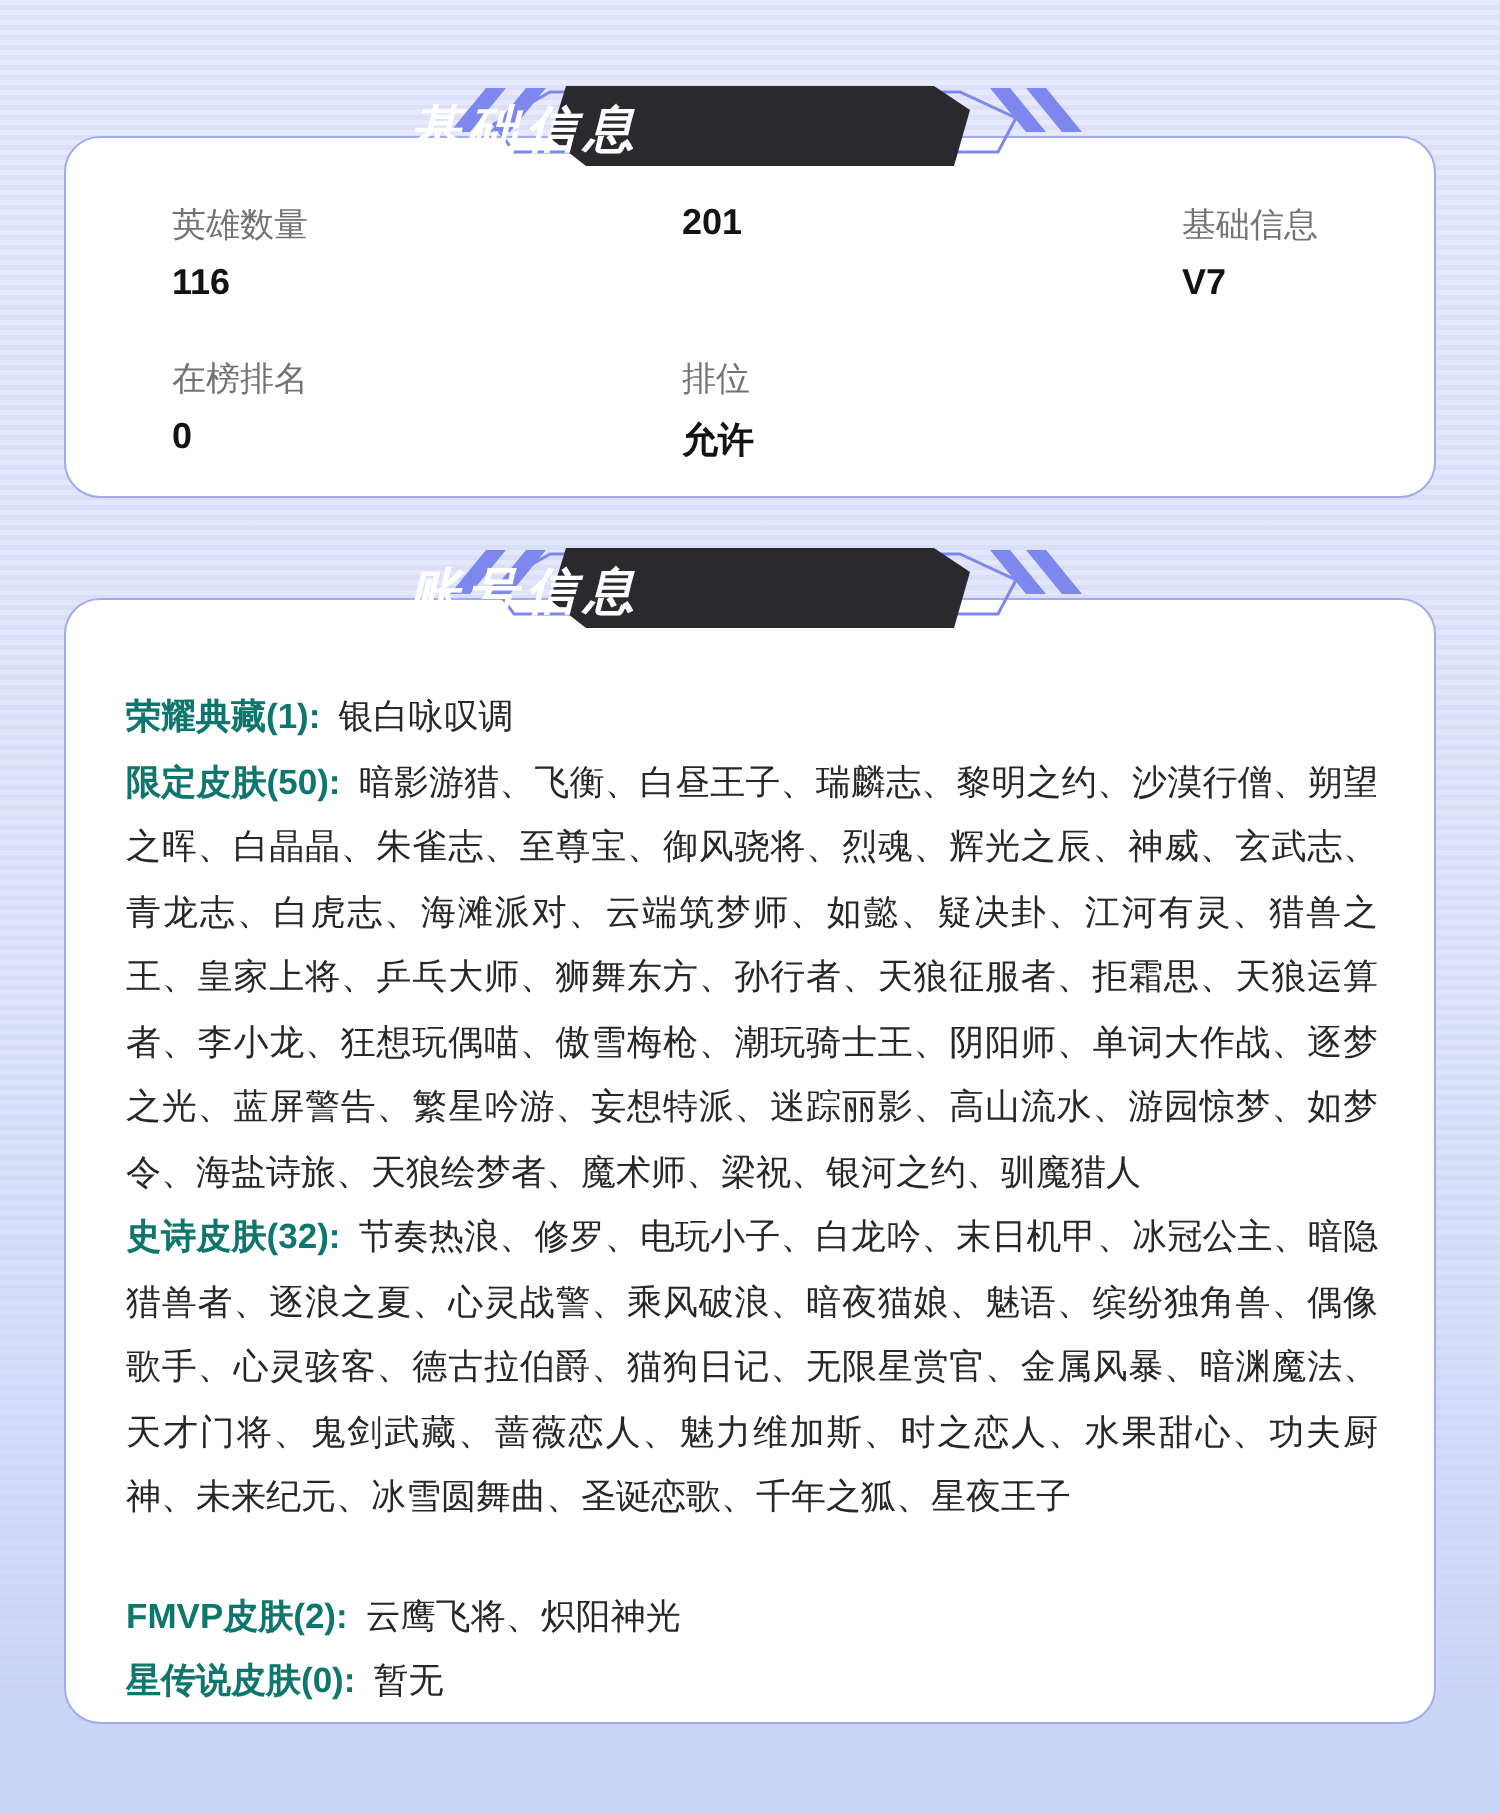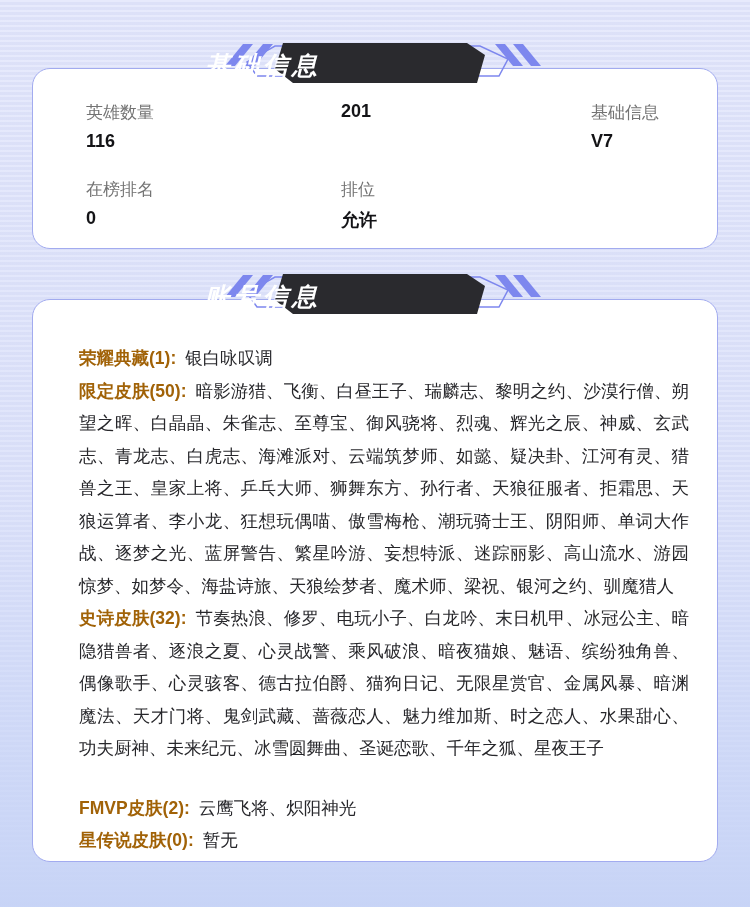--- a/index.html
+++ b/index.html
@@ -16,21 +16,21 @@
 
   .card {
     position: absolute;
     left: 32px;
     width: 686px;
     background: #ffffff;
     border: 1.5px solid #a2abef;
     border-radius: 18px;
   }
   .card-basic   { top: 68px;  height: 181px; }
-  .card-account { top: 299px; height: 563px; padding-left: 16px; }
+  .card-account { top: 299px; height: 563px; }
 
   
   .badge {
     position: absolute;
     left: 50%;
     margin-left: -170px;
     top: -27px;
     width: 340px;
     height: 46px;
     z-index: 3;
@@ -69,21 +69,21 @@
   }
 
   
   .sections {
     padding: 42px 28px 0 30px;
     font-size: 17.5px;
     line-height: 32.5px;
   }
   .section { color: #27272b; text-align: justify; }
   .section-label {
-    color: #a16207;
+    color: #0f766e;
     font-weight: 600;
     margin-right: 9px;
   }
   .section.spacer-before { margin-top: 27px; }
 </style>
 </head>
 <body>
 
 <div class="card card-basic">
 

